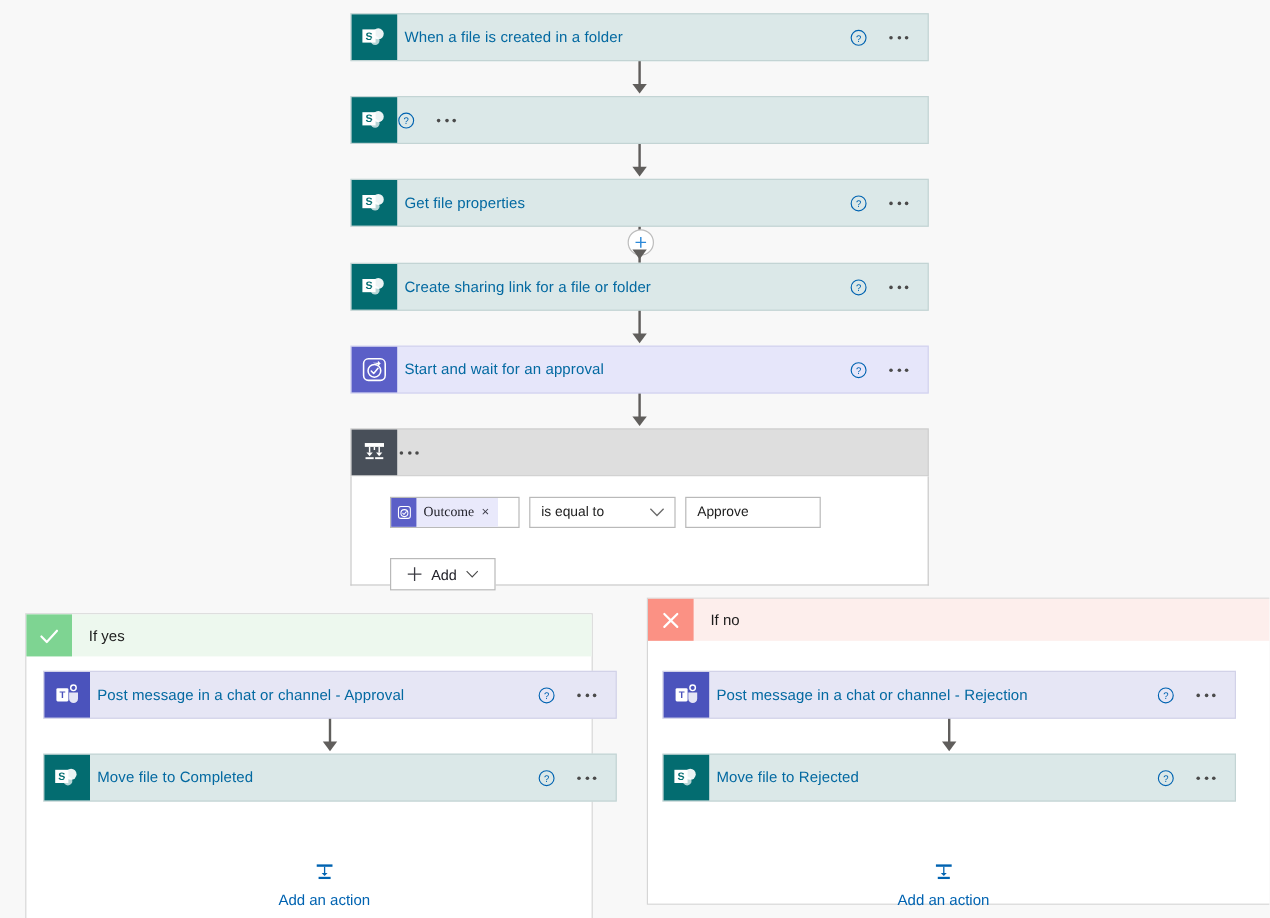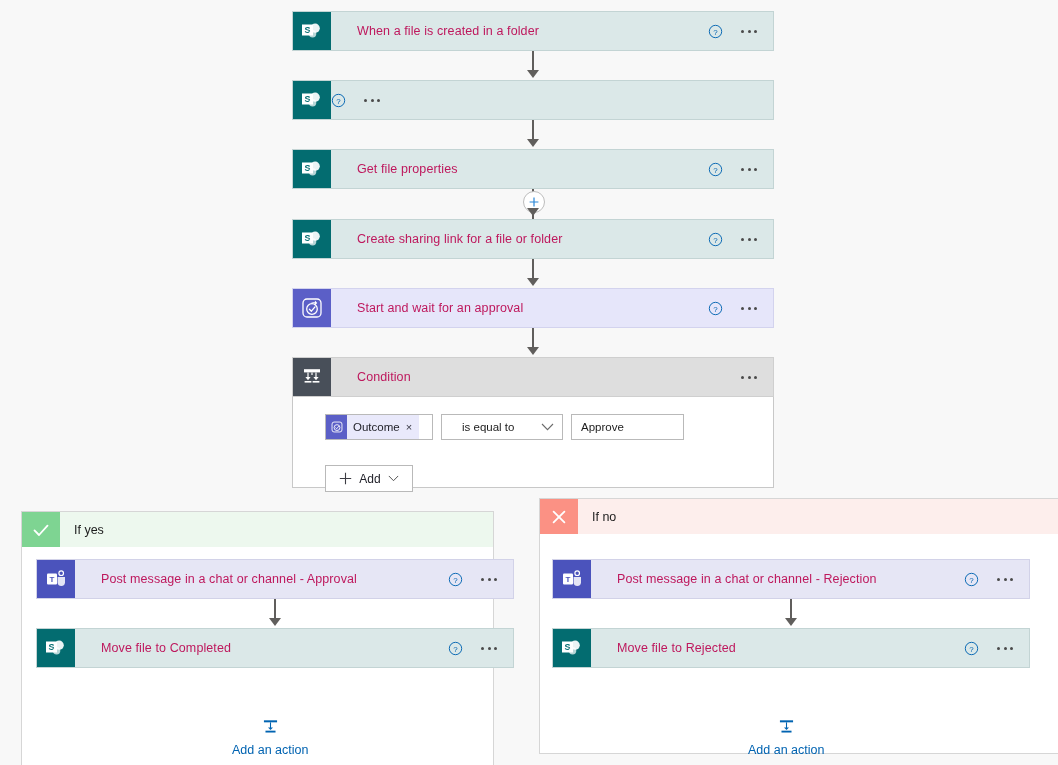--- a/index.html
+++ b/index.html
@@ -44,23 +44,23 @@
   }
   .icon-sharepoint { background: #036c70; }
   .icon-teams      { background: #4b53bc; }
   .icon-approval   { background: #5b5fc7; }
   .icon-condition  { background: #484f59; }
 
   .card-title {
     flex: 1;
     display: flex;
     align-items: center;
-    padding-left: 26px;
+    padding-left: 6px;
     font-size: 12.5px;
-    color: #be185d;
+    color: #0369a1;
     letter-spacing: .1px;
     white-space: nowrap;
     overflow: hidden;
   }
 
   .card-actions {
     display: flex;
     align-items: center;
     gap: 16px;
     padding-right: 14px;
@@ -142,35 +142,36 @@
   .token-chip-icon {
     width: 21px; height: 24px;
     background: #5b5fc7;
     display: flex;
     align-items: center;
     justify-content: center;
   }
   .token-chip-label {
     font-size: 11.5px;
     color: #23232b;
+    font-family: Liberation Serif, serif;
   }
   .token-chip-x {
     font-size: 11px;
     color: #3b3b48;
     line-height: 1;
   }
   .select-box {
     position: relative;
     box-sizing: border-box;
     width: 122px; height: 26px;
     border: 1px solid #b9b9b9;
     background: #ffffff;
     display: flex;
     align-items: center;
-    padding-left: 20px;
+    padding-left: 9px;
     font-size: 11.5px;
     color: #1c1c1c;
   }
   .chev {
     position: absolute;
     right: 8px; top: 50%;
     transform: translateY(-50%);
   }
   .value-box {
     box-sizing: border-box;
@@ -384,21 +385,20 @@
     <div class="card-icon icon-condition">
       <svg width="24" height="24" viewBox="0 0 24 24">
         <rect x="4" y="4.2" width="16" height="3.2" fill="#ffffff"></rect>
         <path d="M8 7.4 V12 M16 7.4 V12 M12 7.4 V10" stroke="#ffffff" stroke-width="1.2"></path>
         <path d="M8 15.2 l-2.6 -3.2 h5.2 z" fill="#ffffff"></path>
         <path d="M16 15.2 l-2.6 -3.2 h5.2 z" fill="#ffffff"></path>
         <rect x="4.6" y="16" width="6.8" height="1.6" fill="#ffffff"></rect>
         <rect x="12.6" y="16" width="6.8" height="1.6" fill="#ffffff"></rect>
       </svg>
     </div>
-    <div class="card-title">Condition</div>
     <div class="card-actions">
       <span class="ellipsis">
           <i></i>
           <i></i>
           <i></i>
         </span>
     </div>
   </div>
 
   <div class="condition-panel" style="left:292px; top:397px; width:482px; height:91px;">

